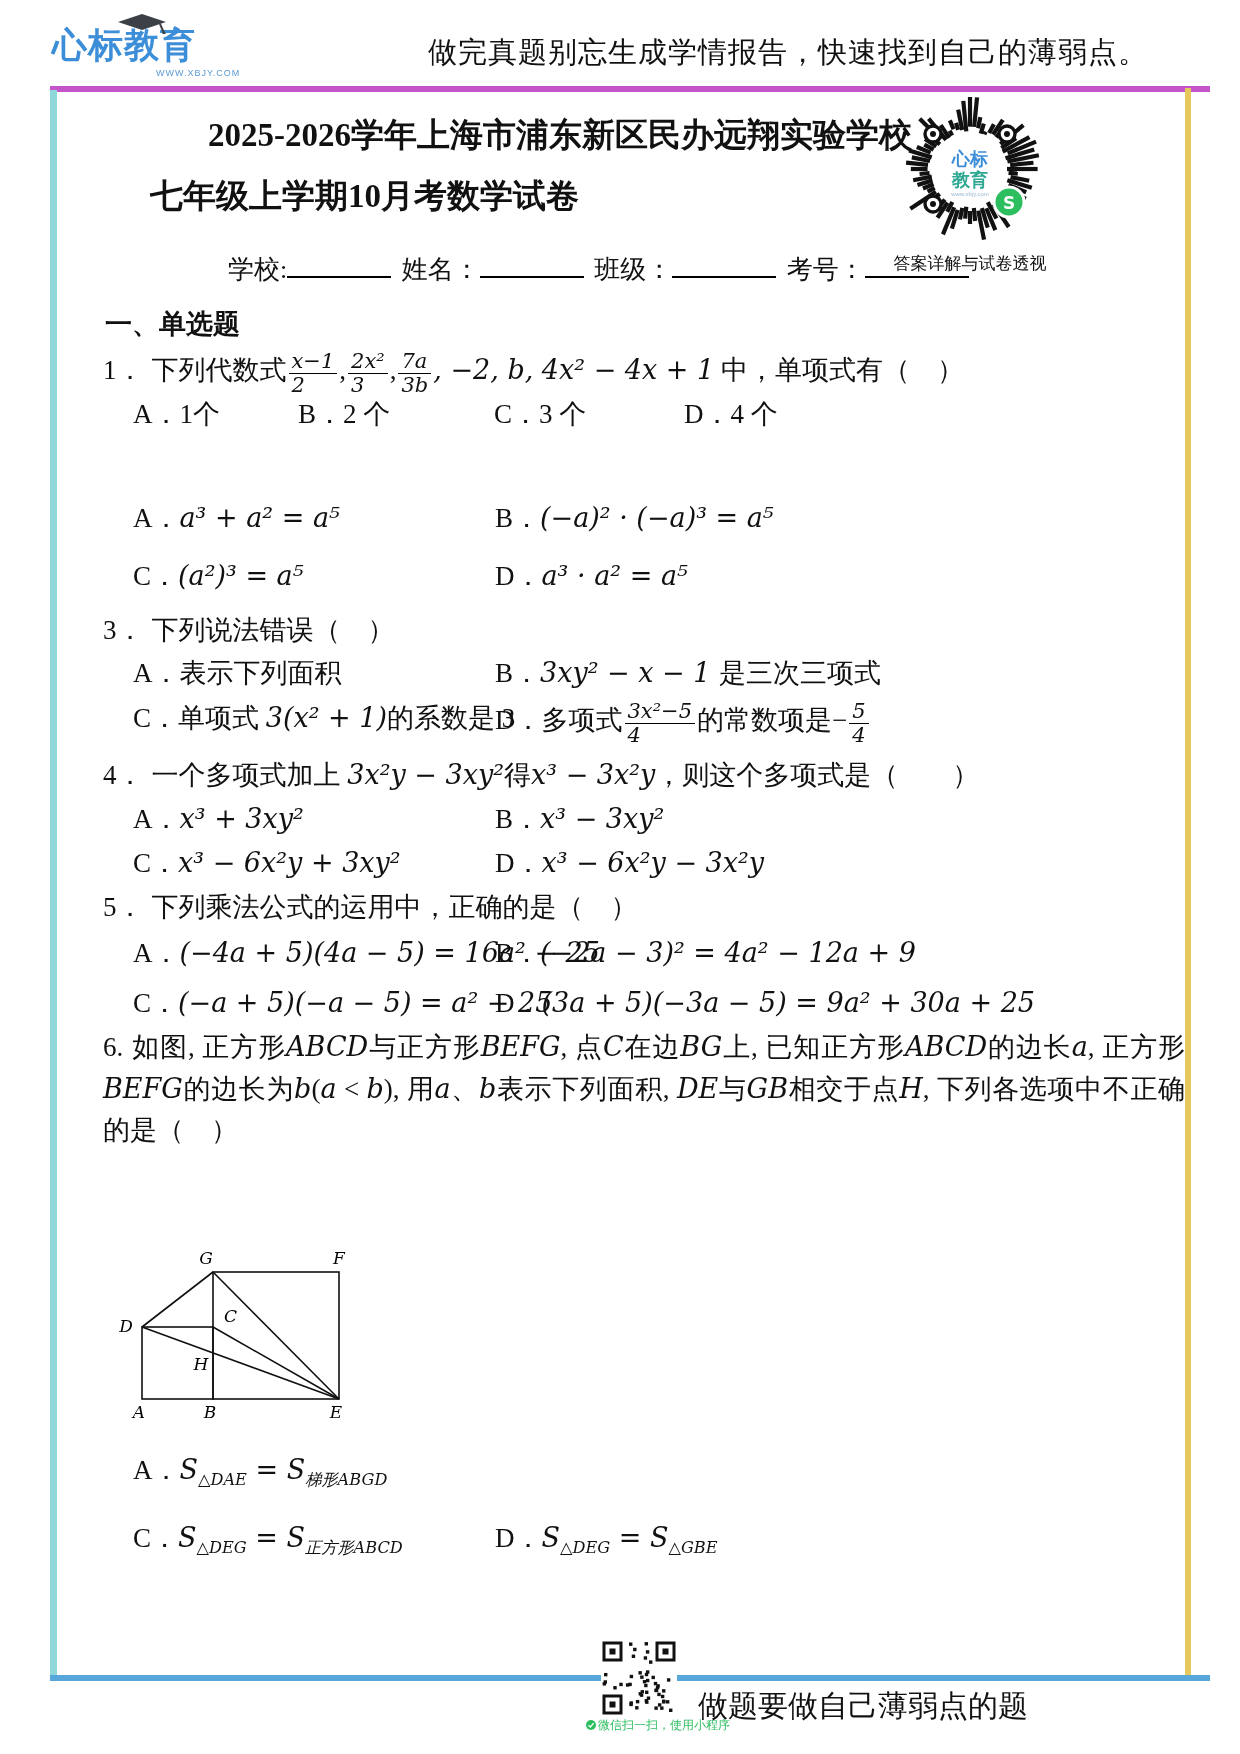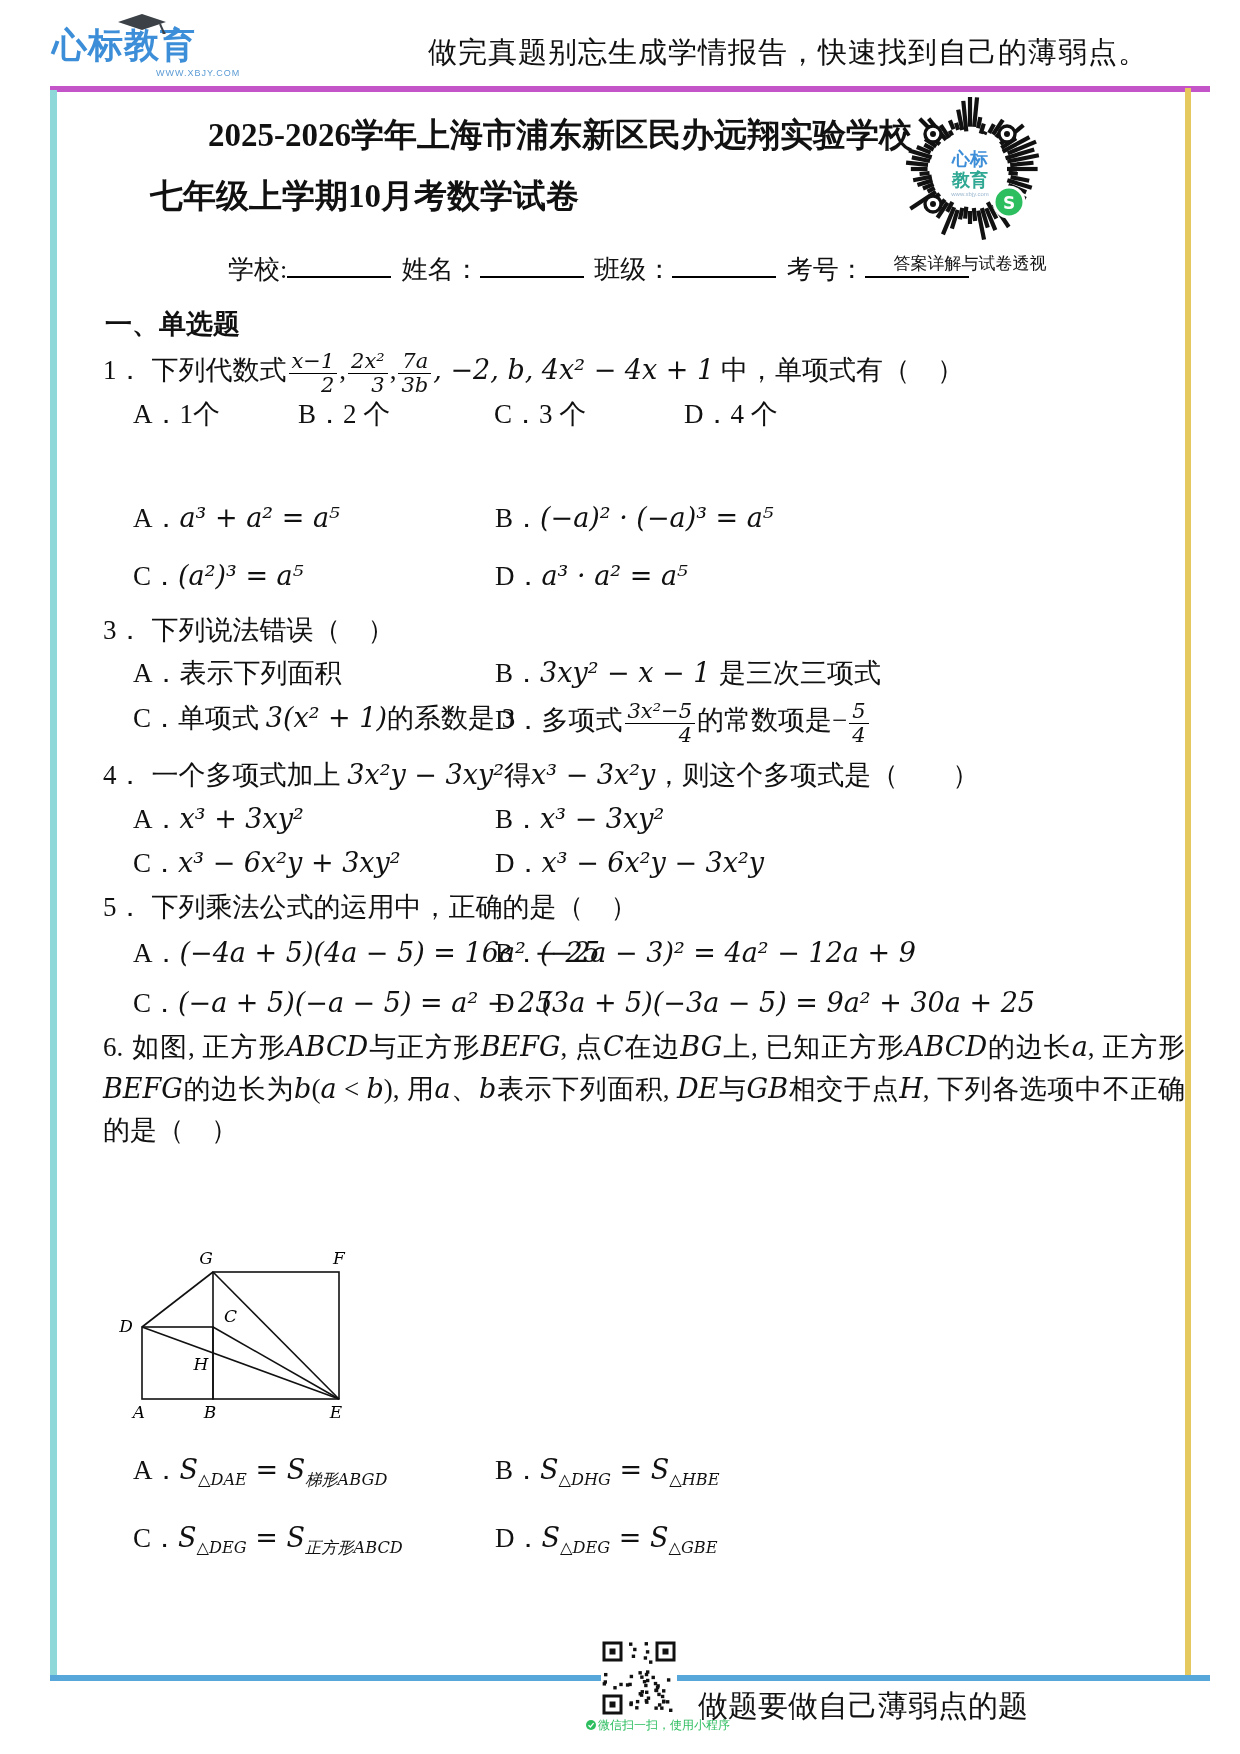--- a/index.html
+++ b/index.html
@@ -36,21 +36,21 @@
   .q-num{margin-right:8px;}
   .opt-row{position:absolute;left:133px;font-size:27px;}
   .row4{display:grid;grid-template-columns:165px 196px 190px auto;}
   .row2{display:grid;grid-template-columns:362px auto;}
   .opt{white-space:nowrap;}
   .q6{white-space:normal;width:1082px;line-height:41px;text-align:justify;}
   
   .mt{font-family:"Liberation Serif",serif;}
   .mv{font-family:"DejaVu Serif","Liberation Serif",serif;font-style:italic;}
   sub.msub{font-family:"DejaVu Serif","Liberation Serif",serif;font-style:italic;font-size:0.6em;}
-  .frac{display:inline-flex;flex-direction:column;text-align:right;vertical-align:middle;
+  .frac{display:inline-flex;flex-direction:column;text-align:left;vertical-align:middle;
         font-family:"DejaVu Serif","Liberation Serif",serif;font-style:italic;
         line-height:1.08;font-size:21px;margin:0 2px;}
   .frac .fn{border-bottom:1.6px solid #000;padding:0 3px;}
   .frac .fd{padding:0 3px;}
   
   .figure{position:absolute;left:112px;top:1246px;}
   .fig-label{font-family:"DejaVu Serif",serif;font-style:italic;font-size:17px;}
   
   .footer-left{position:absolute;left:262px;top:1686px;font-size:30px;}
   .footer-right{position:absolute;left:698px;top:1686px;font-size:30px;}
@@ -265,21 +265,20 @@
     <text class="fig-label" x="14" y="86" text-anchor="middle">D</text>
     <text class="fig-label" x="112" y="76">C</text>
     <text class="fig-label" x="89" y="124" text-anchor="middle">H</text>
     <text class="fig-label" x="27" y="172" text-anchor="middle">A</text>
     <text class="fig-label" x="98" y="172" text-anchor="middle">B</text>
     <text class="fig-label" x="224" y="172" text-anchor="middle">E</text>
   </svg>
 
   <div class="opt-row row2" style="top:1452px">
     <span class="opt"><span>A．</span><span><span class="mv">S</span><sub class="msub">△DAE</sub><span class="mv"> = S</span><sub class="msub">梯形ABGD</sub></span></span>
-    <span class="opt"><span>B．</span><span><span class="mv">S</span><sub class="msub">△DHG</sub><span class="mv"> = S</span><sub class="msub">△HBE</sub></span></span>
   </div>
   <div class="opt-row row2" style="top:1520px">
     <span class="opt"><span>C．</span><span><span class="mv">S</span><sub class="msub">△DEG</sub><span class="mv"> = S</span><sub class="msub">正方形ABCD</sub></span></span>
     <span class="opt"><span>D．</span><span><span class="mv">S</span><sub class="msub">△DEG</sub><span class="mv"> = S</span><sub class="msub">△GBE</sub></span></span>
   </div>
 
   <div class="footer-right">做题要做自己薄弱点的题</div>
   <svg class="qr-bottom" width="74" height="74" viewBox="0 0 74 74">
     <rect x="0" y="0" width="74" height="74" fill="#fff"></rect>
     <g>

